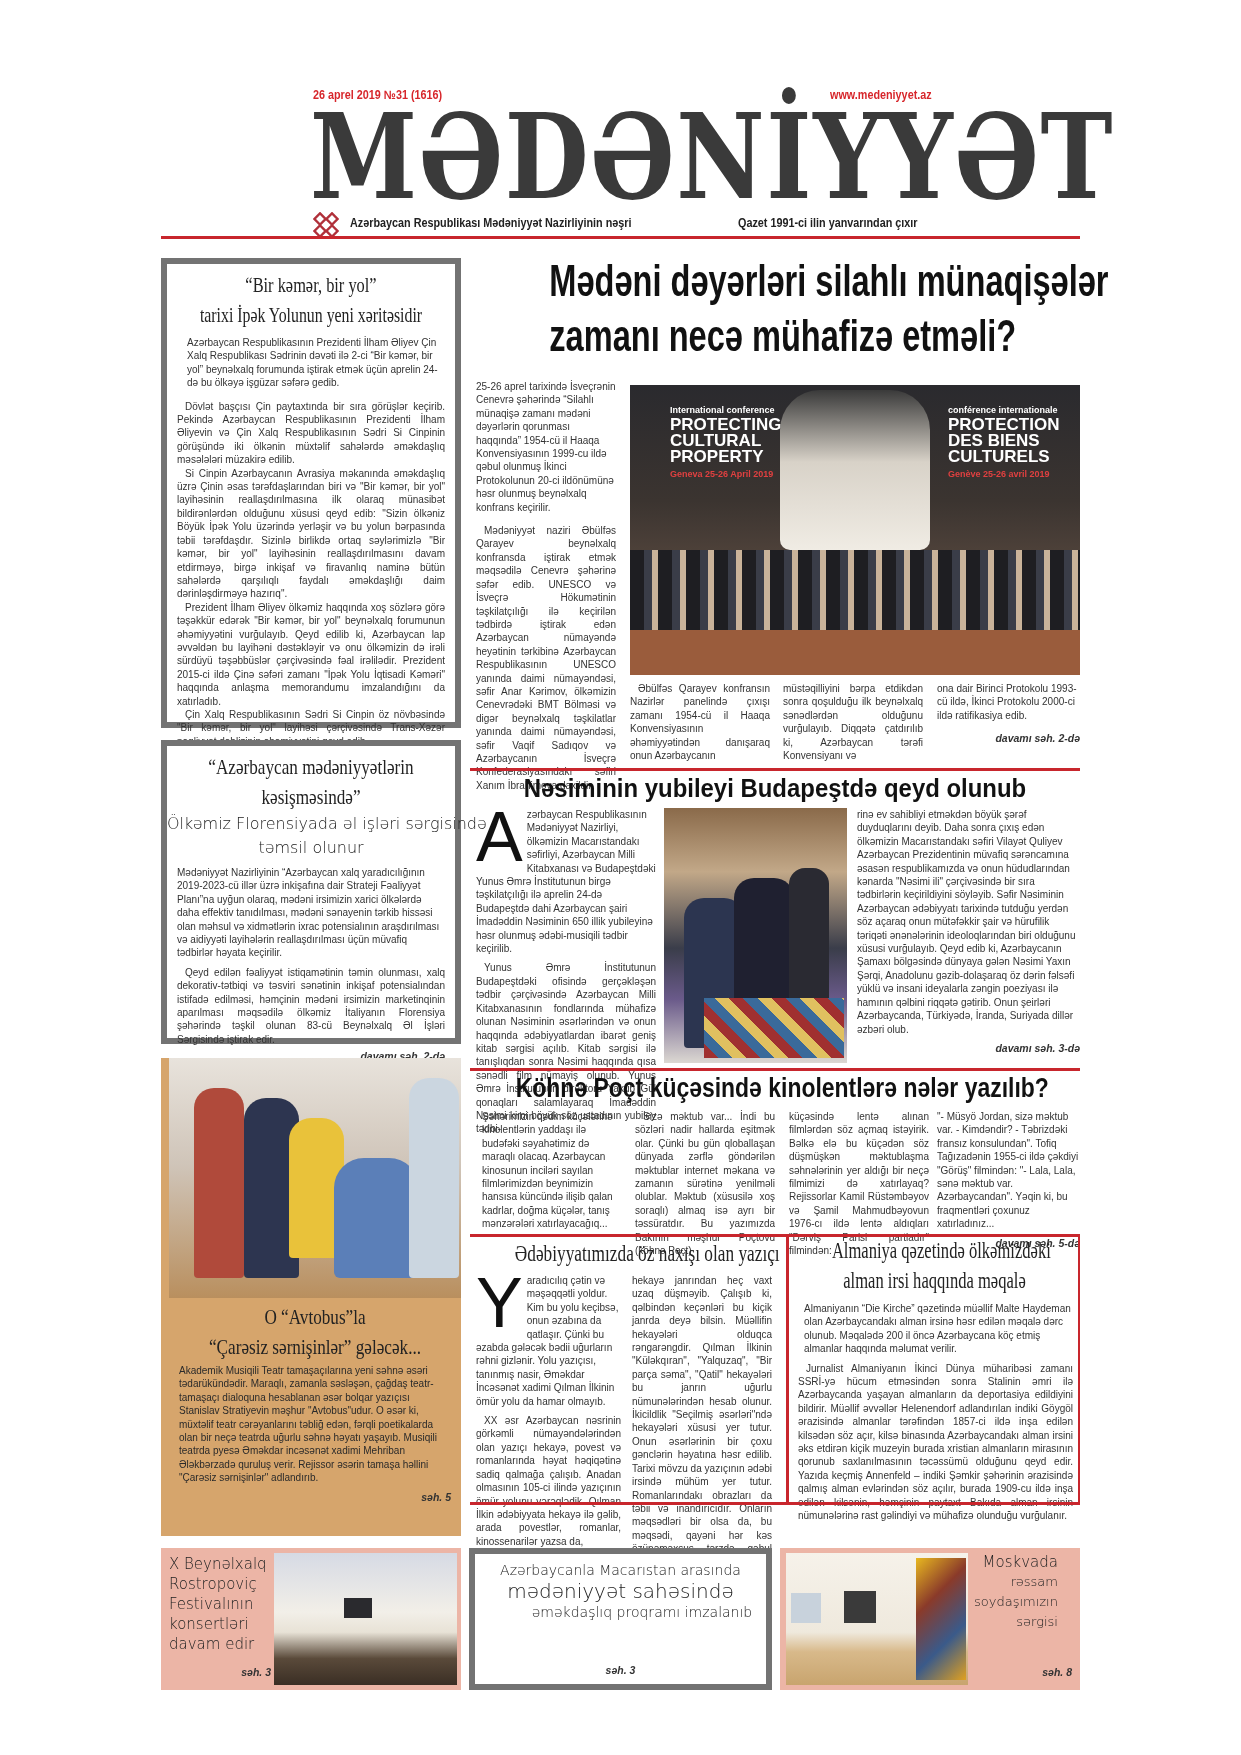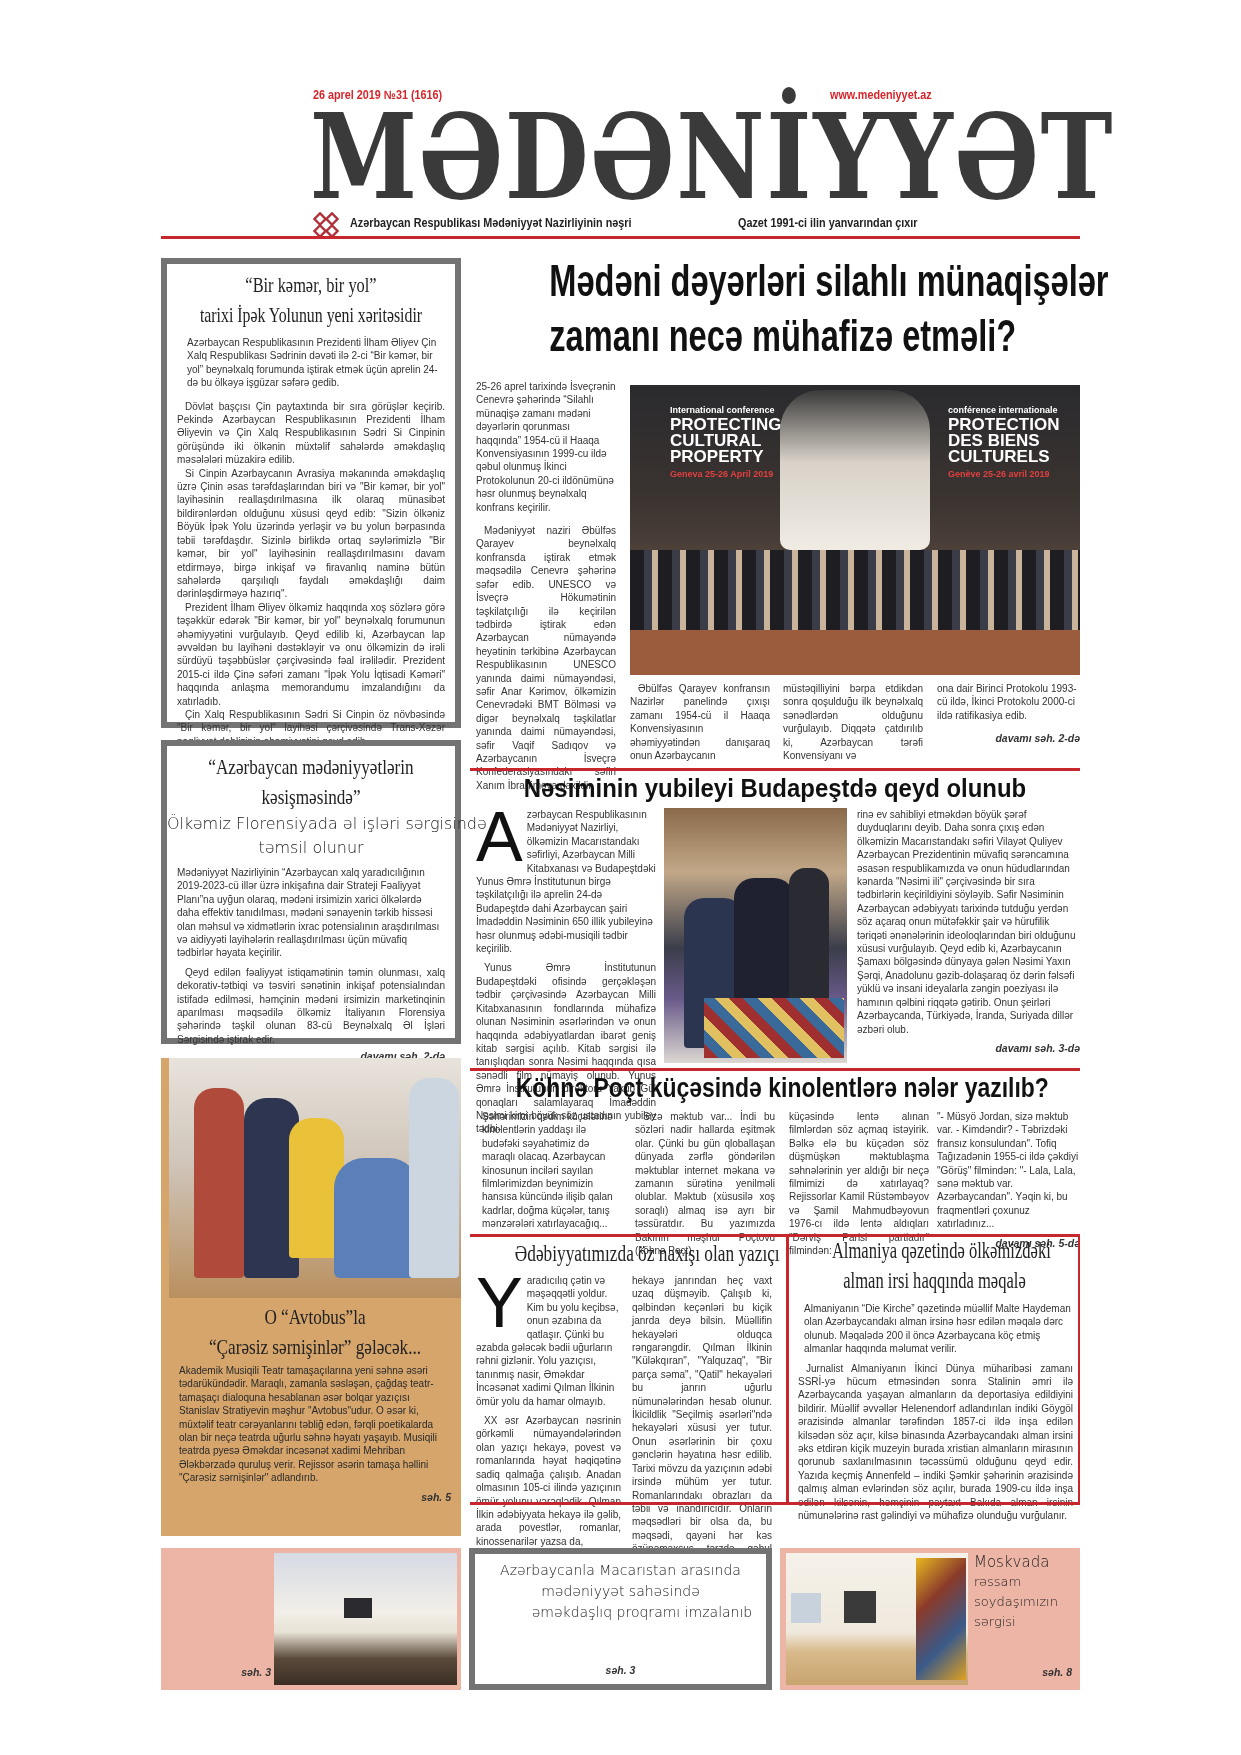--- a/index.html
+++ b/index.html
@@ -158,39 +158,46 @@
 <div class="abs" style="left:1078px; top:1236px; width:2px; height:268px; background:#c8262d;"></div>
 <div class="abs" style="left:792px; top:1236px; width:285px; text-align:center; font-family:'Liberation Serif',serif; font-size:23px; line-height:30px; white-space:nowrap; transform:scaleX(0.72);">Almaniya qəzetində ölkəmizdəki</div>
 <div class="abs" style="left:792px; top:1266px; width:285px; text-align:center; font-family:'Liberation Serif',serif; font-size:23px; line-height:30px; white-space:nowrap; transform:scaleX(0.72);">alman irsi haqqında məqalə</div>
 <div class="abs" style="left:798px; top:1302px; width:275px;">
   <p class="txt" style="text-align:left; padding-left:6px;">Almaniyanın “Die Kirche” qəzetində müəllif Malte Haydeman olan Azərbaycandakı alman irsinə həsr edilən məqalə dərc olunub. Məqalədə 200 il öncə Azərbaycana köç etmiş almanlar haqqında məlumat verilir.</p>
   <p class="txt" style="text-indent:8px; margin-top:6px;">Jurnalist Almaniyanın İkinci Dünya müharibəsi zamanı SSRİ-yə hücum etməsindən sonra Stalinin əmri ilə Azərbaycanda yaşayan almanların da deportasiya edildiyini bildirir. Müəllif əvvəllər Helenendorf adlandırılan indiki Göygöl ərazisində almanlar tərəfindən 1857-ci ildə inşa edilən kilsədən söz açır, kilsə binasında Azərbaycandakı alman irsini əks etdirən kiçik muzeyin burada xristian almanların mirasının qorunub saxlanılmasının təcəssümü olduğunu qeyd edir. Yazıda keçmiş Annenfeld – indiki Şəmkir şəhərinin ərazisində qalmış alman evlərindən söz açılır, burada 1909-cu ildə inşa edilən kilsənin, həmçinin paytaxt Bakıda alman irsinin nümunələrinə rast gəlindiyi və mühafizə olunduğu vurğulanır.</p>
 </div>
 <div class="abs rule" style="left:470px; top:1502px; width:610px;"></div>
 
 <div class="abs salmon" style="left:161px; top:1548px; width:300px; height:142px;">
+  <div style="position:absolute; left:8px; top:6px; width:100px;">
+    <div class="thin-title" style="font-size:15px; line-height:20px;">X Beynəlxalq</div>
+    <div class="thin-title" style="font-size:15px; line-height:20px;">Rostropoviç</div>
+    <div class="thin-title" style="font-size:15px; line-height:20px;">Festivalının</div>
+    <div class="thin-title" style="font-size:15px; line-height:20px;">konsertləri</div>
+    <div class="thin-title" style="font-size:15px; line-height:20px;">davam edir</div>
+  </div>
   <div class="cont" style="position:absolute; left:40px; top:118px; width:70px;">səh. 3</div>
   <div class="photo" style="position:absolute; left:113px; top:5px; width:183px; height:132px; background:linear-gradient(180deg,#d6dae4 0%,#f2efe8 45%,#e8e2d6 60%,#5a4a3a 80%,#3a2e24 100%);">
     <div style="position:absolute; left:70px; top:45px; width:28px; height:20px; background:#2a2a2e;"></div>
   </div>
 </div>
 
 <div class="abs boxed" style="left:469px; top:1548px; width:303px; height:142px;">
   <div class="thin-title" style="text-align:center; font-size:14px; line-height:21px; margin-top:6px; white-space:nowrap;">Azərbaycanla Macarıstan arasında</div>
-  <div class="thin-title" style="text-align:center; font-size:14px; line-height:21px;">mədəniyyət sahəsində</div>
+  <div class="thin-title" style="text-align:center; font-size:20px; line-height:21px;">mədəniyyət sahəsində</div>
   <div class="thin-title" style="text-align:center; font-size:14px; line-height:21px;padding-left:43px;">əməkdaşlıq proqramı imzalanıb</div>
   <div class="cont" style="position:absolute; left:0; bottom:8px; width:100%; text-align:center;">səh. 3</div>
 </div>
 
 <div class="abs salmon" style="left:780px; top:1548px; width:300px; height:142px;">
   <div class="photo" style="position:absolute; left:6px; top:5px; width:182px; height:132px; background:linear-gradient(180deg,#f6f2ea 0%,#efe9dd 60%,#d8b98a 75%,#c8a46e 100%);">
     <div style="position:absolute; left:5px; top:40px; width:30px; height:30px; background:#c8d2dc;"></div>
     <div style="position:absolute; left:58px; top:38px; width:32px; height:32px; background:#3a3a3a;"></div>
     <div style="position:absolute; left:130px; top:5px; width:50px; height:122px; background:linear-gradient(135deg,#e8b820,#8a3a2a,#3a5a8a,#e0a020);"></div>
   </div>
-  <div style="position:absolute; left:194px; top:4px;">
+  <div style="position:absolute; left:194px; top:4px;text-align:right;">
     <div class="thin-title" style="font-size:15px; line-height:20px;">Moskvada</div>
     <div class="thin-title" style="font-size:13px; line-height:20px;">rəssam</div>
     <div class="thin-title" style="font-size:13px; line-height:20px;">soydaşımızın</div>
     <div class="thin-title" style="font-size:13px; line-height:20px;">sərgisi</div>
   </div>
   <div class="cont" style="position:absolute; right:8px; top:118px;">səh. 8</div>
 </div>
 
 </body></html>

